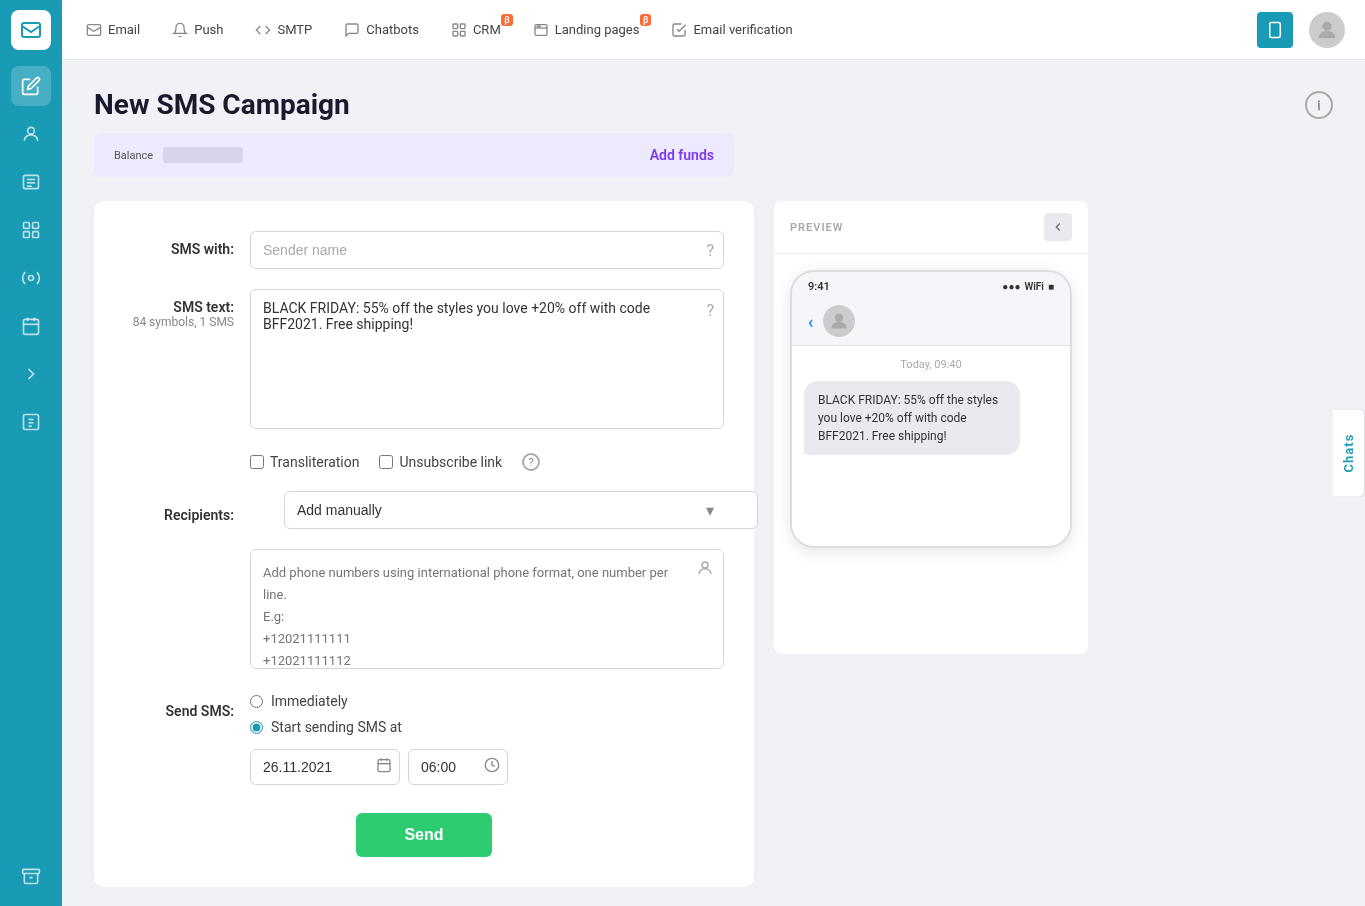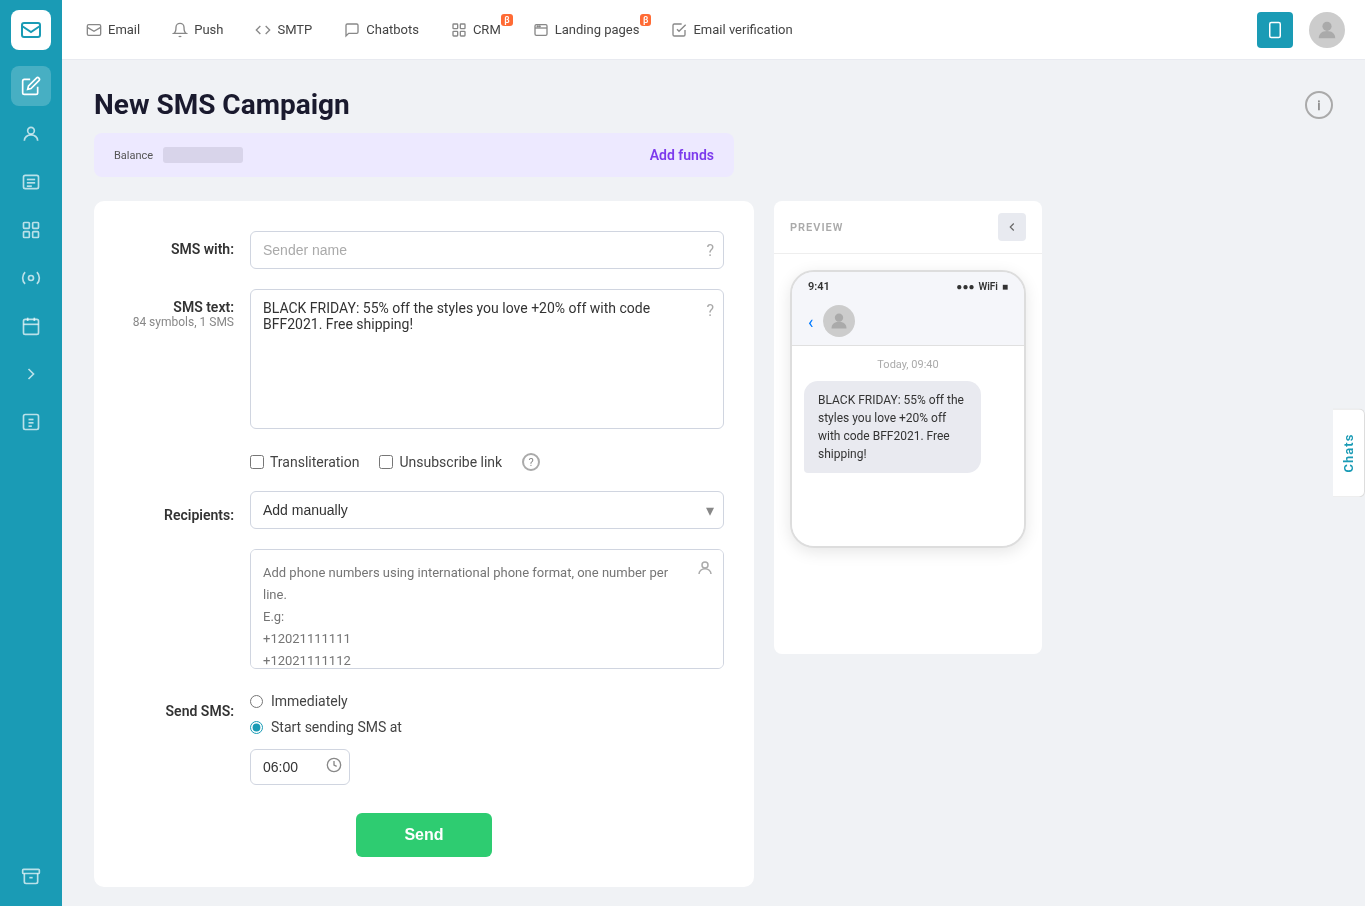--- a/index.html
+++ b/index.html
@@ -243,20 +243,21 @@
       width: 100%;
       border: 1px solid #d0d5e0;
       border-radius: 6px;
       padding: 10px 36px 10px 12px;
       font-size: 14px;
       color: #333;
       appearance: none;
       background: #fff;
       cursor: pointer;
       outline: none;
+      margin-left: 34px;
     }
     .select-arrow {
       position: absolute;
       right: 10px; top: 50%;
       transform: translateY(-50%);
       color: #888;
       pointer-events: none;
     }
 
     
@@ -340,21 +341,21 @@
       border: none;
       border-radius: 6px;
       padding: 13px 48px;
       font-size: 16px;
       font-weight: 600;
       cursor: pointer;
     }
 
     
     .preview-panel {
-      width: 268px;
+      width: 314px;
       flex-shrink: 0;
     }
     .preview-header {
       background: #fff;
       border-radius: 8px 8px 0 0;
       padding: 12px 16px;
       display: flex;
       align-items: center;
       justify-content: space-between;
       border-bottom: 1px solid #eee;
@@ -673,20 +674,31 @@
           <div class="send-options">
             <label class="radio-item">
               <input type="radio" name="send_time" style="">
               <span>Immediately</span>
             </label>
             <label class="radio-item">
               <input type="radio" name="send_time" checked="" style="">
               <span>Start sending SMS at</span>
             </label>
             <div class="date-time-row">
+              <div class="date-input-wrap">
+                <input type="text" class="date-input" value="26.11.2021" style="">
+                <span class="date-icon">
+                  <svg width="16" height="16" viewBox="0 0 24 24" fill="none" stroke="#888" stroke-width="2">
+                      <rect x="3" y="4" width="18" height="18" rx="2"></rect>
+                      <line x1="16" y1="2" x2="16" y2="6"></line>
+                      <line x1="8" y1="2" x2="8" y2="6"></line>
+                      <line x1="3" y1="10" x2="21" y2="10"></line>
+                    </svg>
+                </span>
+              </div>
               <div class="time-input-wrap">
                 <input type="text" class="time-input" value="06:00" style="">
                 <span class="time-icon">
                   <svg width="16" height="16" viewBox="0 0 24 24" fill="none" stroke="#888" stroke-width="2">
                       <circle cx="12" cy="12" r="10"></circle>
                       <polyline points="12 6 12 12 16 14"></polyline>
                     </svg>
                 </span>
               </div>
             </div>

